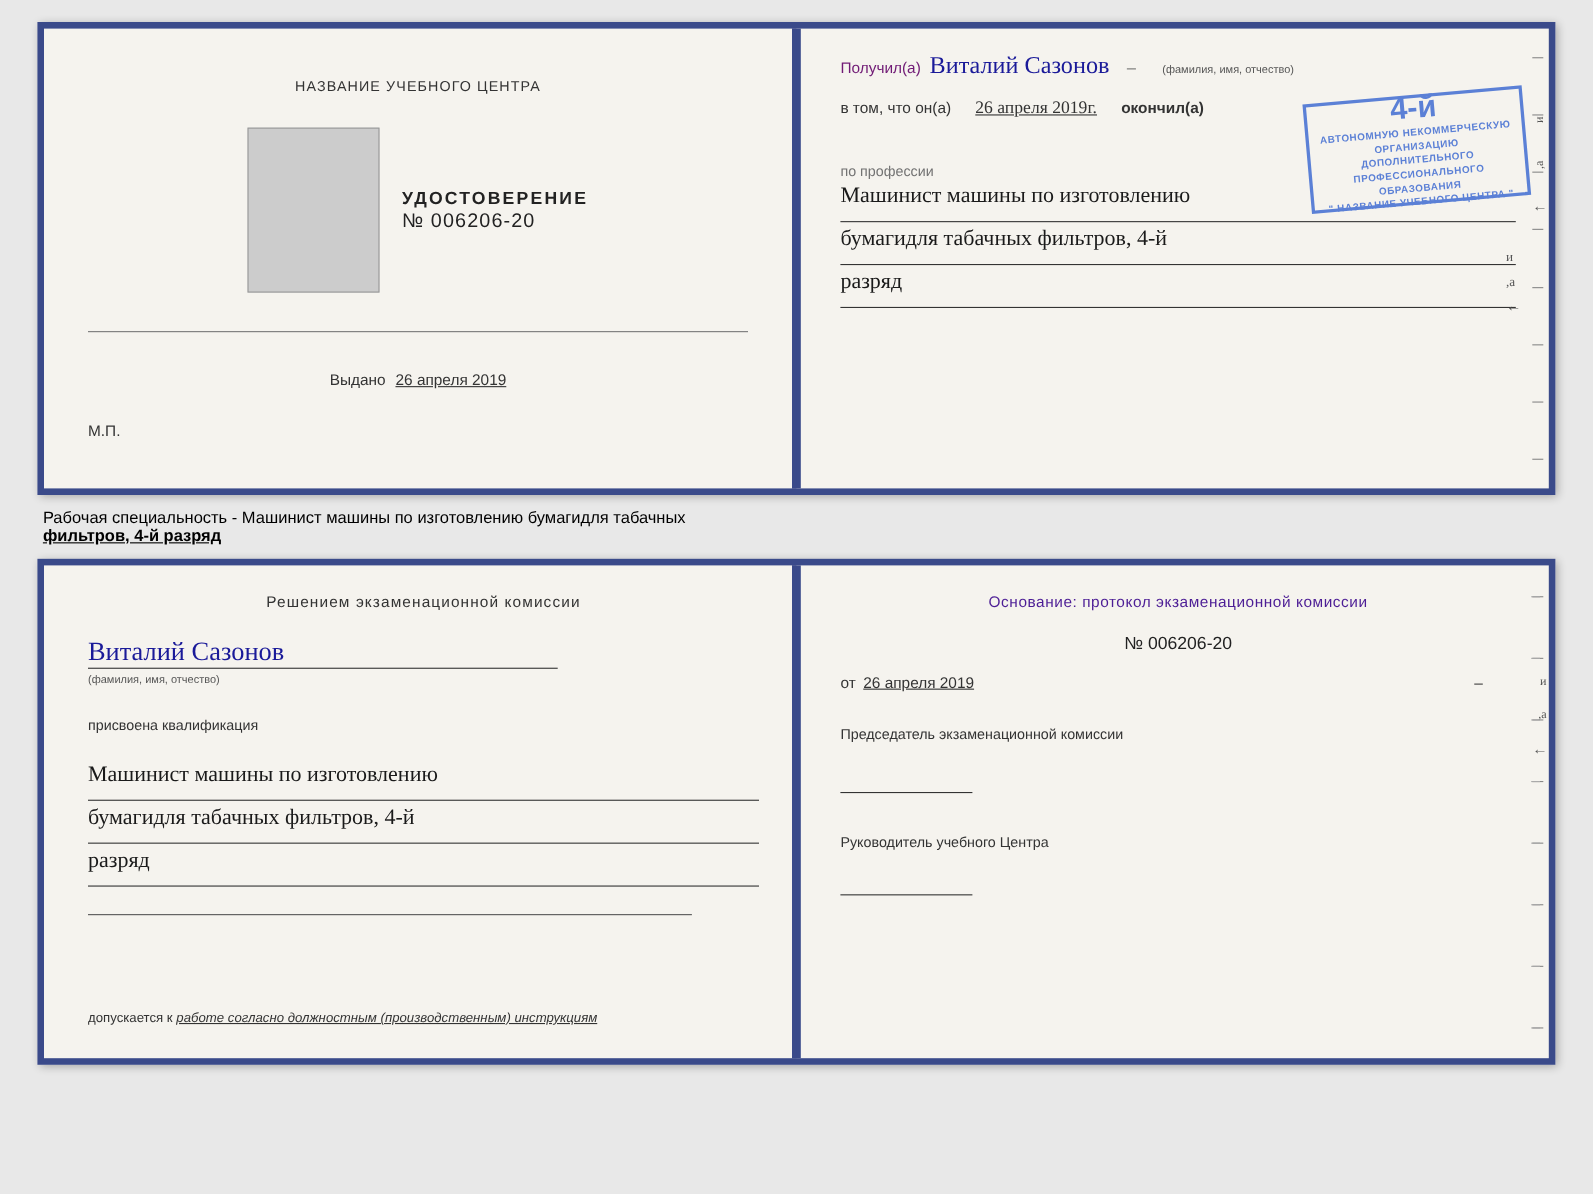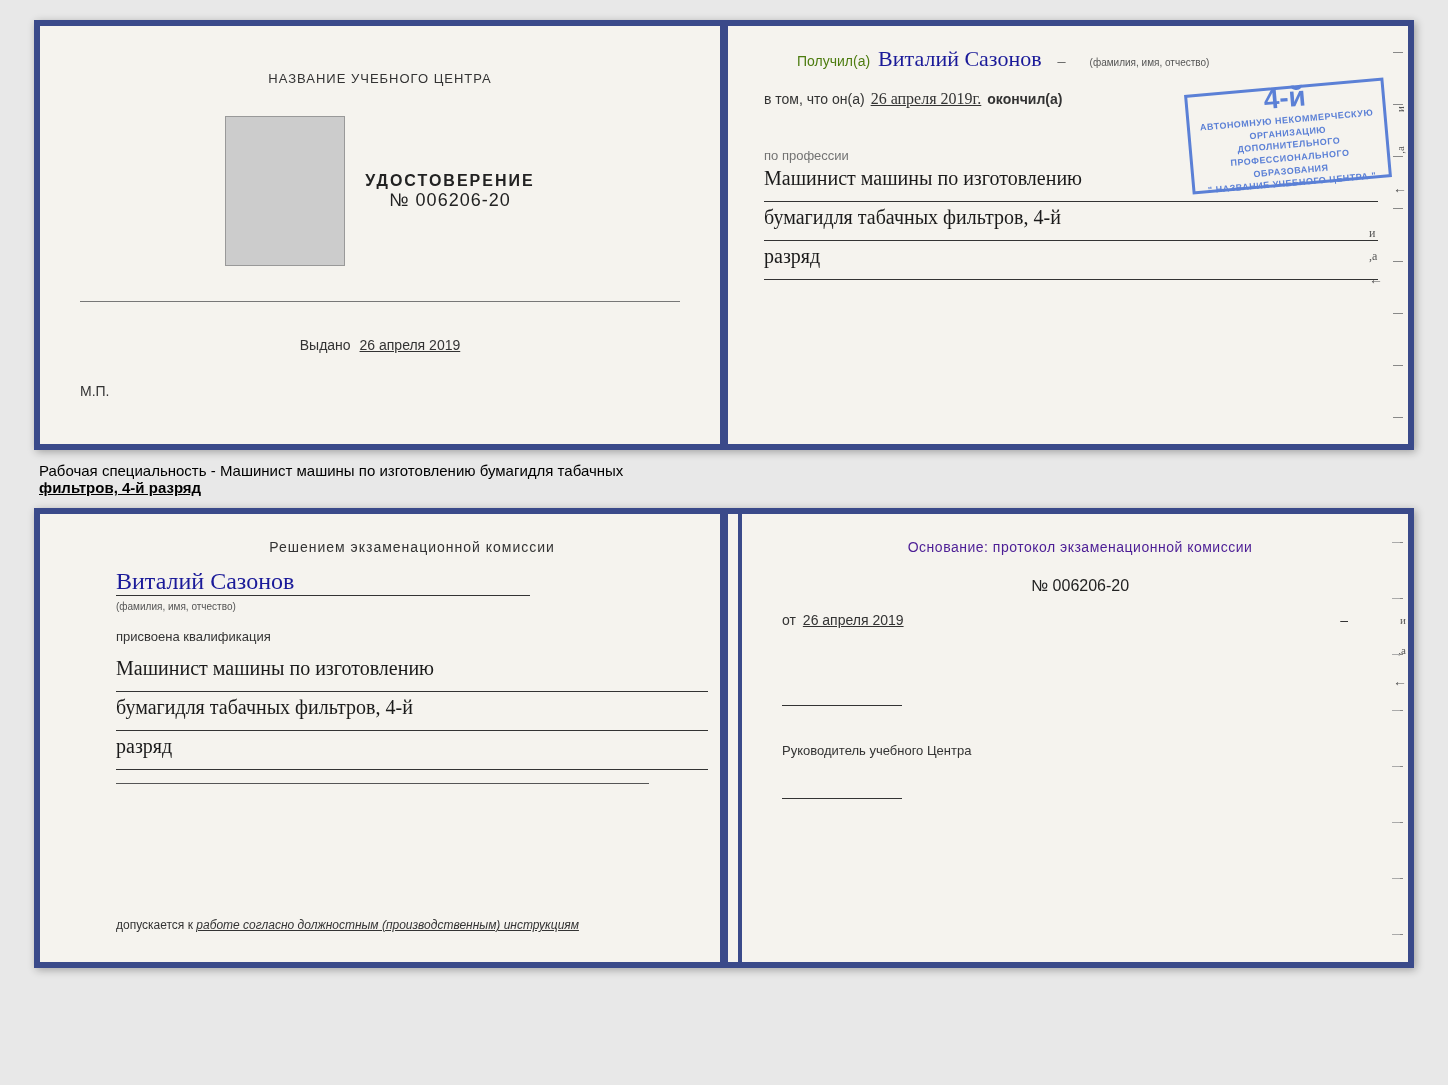--- a/index.html
+++ b/index.html
@@ -64,21 +64,21 @@
     }
 
     .photo-placeholder {
       width: 120px;
       height: 150px;
       background: #ccc;
       border: 1px solid #999;
     }
 
     .udostoverenie-block {
-      text-align: center;
+      text-align: left;
     }
 
     .udost-title {
       font-size: 16px;
       letter-spacing: 2px;
       font-family: Arial, sans-serif;
       font-weight: bold;
       color: #222;
     }
 
@@ -230,24 +230,23 @@
       width: 8px;
       background: #3a4a8a;
       transform: translateX(-50%);
     }
 
     .bottom-left {
       width: 50%;
       padding: 25px 30px 20px 40px;
       display: flex;
       flex-direction: column;
-      gap: 8px;
+      gap: 20px;
       border-right: 4px solid #3a4a8a;
       position: relative;
-      margin-left: 36px;
     }
 
     .bottom-right {
       width: 50%;
       padding: 25px 30px 20px 40px;
       display: flex;
       flex-direction: column;
       gap: 12px;
       position: relative;
     }
@@ -317,28 +316,28 @@
         <div class="dash"></div>
         <div class="dash"></div>
         <div class="dash"></div>
         <div class="dash"></div>
         <span style="font-size:11px;color:#555;writing-mode:vertical-rl;transform:rotate(180deg);position:absolute;right:2px;top:80px;">и</span>
         <span style="font-size:11px;color:#555;writing-mode:vertical-rl;transform:rotate(180deg);position:absolute;right:2px;top:120px;">,а</span>
         <span style="font-size:14px;color:#555;position:absolute;right:1px;top:155px;">←</span>
       </div>
 
       <div style="display:flex; align-items:baseline; gap:8px; flex-wrap:wrap;">
-        <span style="font-size:14px; font-family:Arial,sans-serif; color:#4d7c0f;margin-left:33px;">Получил(а)</span>
+        <span style="font-size:14px; font-family:Arial,sans-serif; color:#701a75;">Получил(а)</span>
         <span class="handwritten-name">Виталий Сазонов</span>
         <span style="color:#555; margin:0 8px;">–</span>
         <br>
         <span class="small-caption">(фамилия, имя, отчество)</span>
       </div>
 
-      <div style="display:flex; align-items:baseline; gap:6px; flex-wrap:wrap; margin-top:8px;">
+      <div style="display:flex; align-items:baseline; gap:22px; flex-wrap:wrap; margin-top:8px;">
         <span style="font-size:14px; font-family:Arial,sans-serif; color:#333;">в том, что он(а)</span>
         <span class="handwritten-date">26 апреля 2019г.</span>
         <span style="font-size:14px; font-family:Arial,sans-serif; color:#333; font-weight:bold;">окончил(а)</span>
       </div>
 
       <div class="stamp-overlay">
         <div class="stamp-large">4-й</div>
         <div class="stamp-text">АВТОНОМНУЮ НЕКОММЕРЧЕСКУЮ ОРГАНИЗАЦИЮ</div>
         <div class="stamp-text">ДОПОЛНИТЕЛЬНОГО ПРОФЕССИОНАЛЬНОГО ОБРАЗОВАНИЯ</div>
         <div class="stamp-text">" НАЗВАНИЕ УЧЕБНОГО ЦЕНТРА "</div>
@@ -414,20 +413,21 @@
 
       <div style="font-size:16px; font-family:Arial,sans-serif; color:#222; text-align:center; margin-top:10px;">№  006206-20</div>
 
       <div style="font-size:14px; font-family:Arial,sans-serif; color:#333; margin-top:5px;">
         <span>от</span>
         <span style="text-decoration:underline; margin-left:3px;">26 апреля 2019</span>
         <span style="float:right; margin-right:30px;">–</span>
       </div>
 
       <div style="margin-top:20px;">
+        <div style="font-size:13px; font-family:Arial,sans-serif; color:#333;">Председатель экзаменационной комиссии</div>
         <div style="margin-top:30px; display:flex; flex-direction:column; gap:3px;">
           <div class="sig-line"></div>
         </div>
       </div>
 
       <div style="margin-top:25px;">
         <div style="font-size:13px; font-family:Arial,sans-serif; color:#333;">Руководитель учебного Центра</div>
         <div style="margin-top:25px;">
           <div class="sig-line"></div>
         </div>

